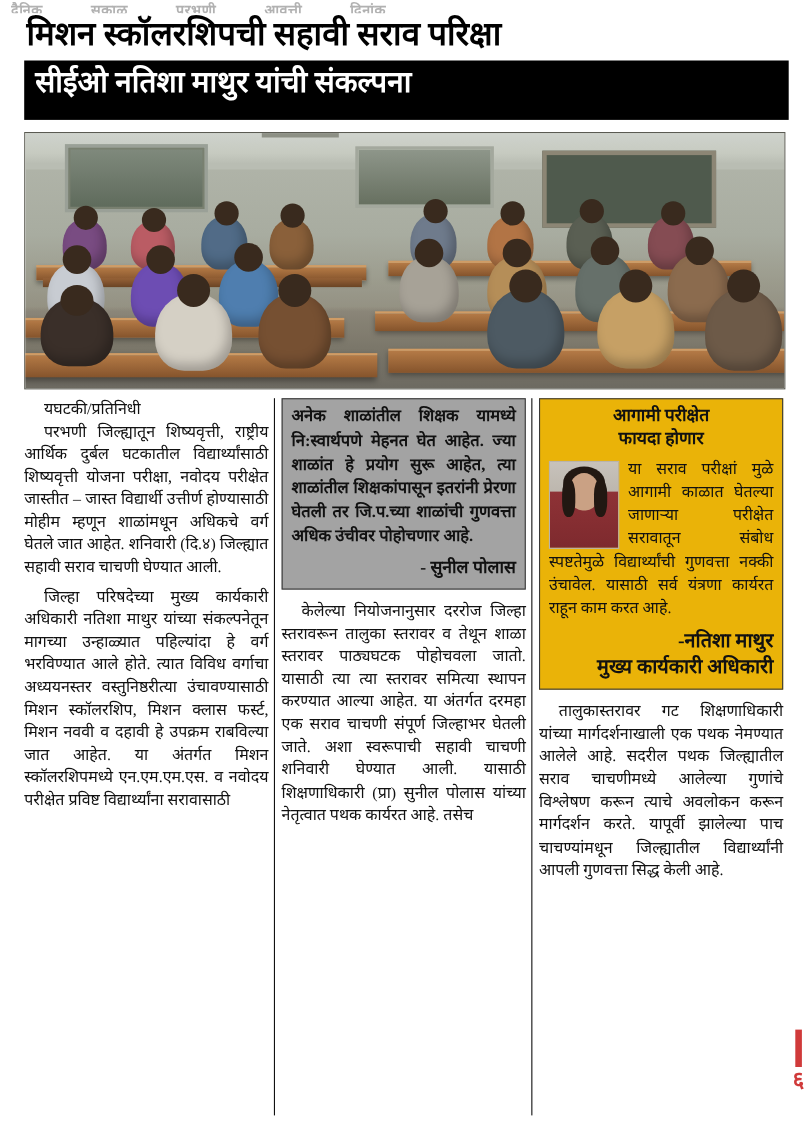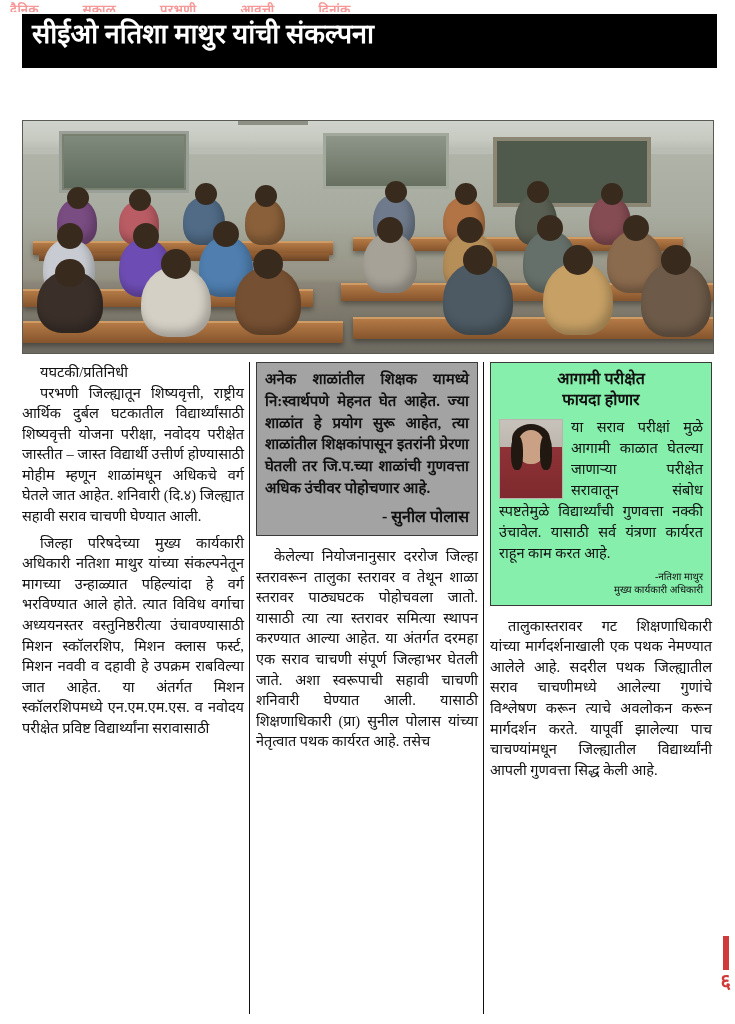--- a/index.html
+++ b/index.html
@@ -23,21 +23,21 @@
     padding: 0 10px;
   }
   
   .top-strip {
     position: absolute;
     top: 0;
     left: 10px;
     right: 10px;
     height: 12px;
     overflow: hidden;
-    color: #ef4444;
+    color: #737373;
     font-size: 13px;
     font-weight: bold;
     letter-spacing: 0.5px;
     white-space: nowrap;
     opacity: 0.55;
   }
   .top-strip span { margin-right: 40px; }
 
   .masthead {
     position: absolute;
@@ -194,21 +194,21 @@
     font-size: 16px;
     font-weight: bold;
     text-align: right;
     margin-top: 6px;
     line-height: 1.35;
   }
 
   
   .side-box {
     border: 1px solid #3a3a3a;
-    background: #86efac;
+    background: #eab308;
     padding: 6px 8px 8px 8px;
     box-sizing: border-box;
     margin-bottom: 10px;
   }
   .side-title {
     text-align: center;
     font-size: 16px;
     font-weight: bold;
     line-height: 1.3;
     margin-bottom: 6px;
@@ -252,22 +252,22 @@
     border-radius: 40%;
   }
   .side-text {
     font-size: 14.5px;
     line-height: 1.45;
     text-align: justify;
     margin: 0;
   }
   .side-attr {
     text-align: right;
-    font-size: 10px;
-    font-weight: normal;
+    font-size: 18px;
+    font-weight: bold;
     margin-top: 6px;
     line-height: 1.35;
   }
   .spacer6 { height: 6px; }
   .page-num {
     position: absolute;
     right: 4px;
     bottom: 30px;
     color: #d03a3a;
     font-size: 20px;
@@ -289,20 +289,21 @@
 
   <div class="top-strip">
     <span>दैनिक</span>
     <span>सकाळ</span>
     <span>परभणी</span>
     <span>आवृत्ती</span>
     <span>दिनांक</span>
   </div>
 
   <div class="masthead">
+    <div class="headline-main">मिशन स्कॉलरशिपची सहावी सराव परिक्षा</div>
     <div class="headline-band">सीईओ नतिशा माथुर यांची संकल्पना</div>
   </div>
 
   <div class="photo-wrap">
     <div class="photo">
       <div class="fan"></div>
       <div class="window"></div>
       <div class="window2"></div>
       <div class="board"></div>
 

